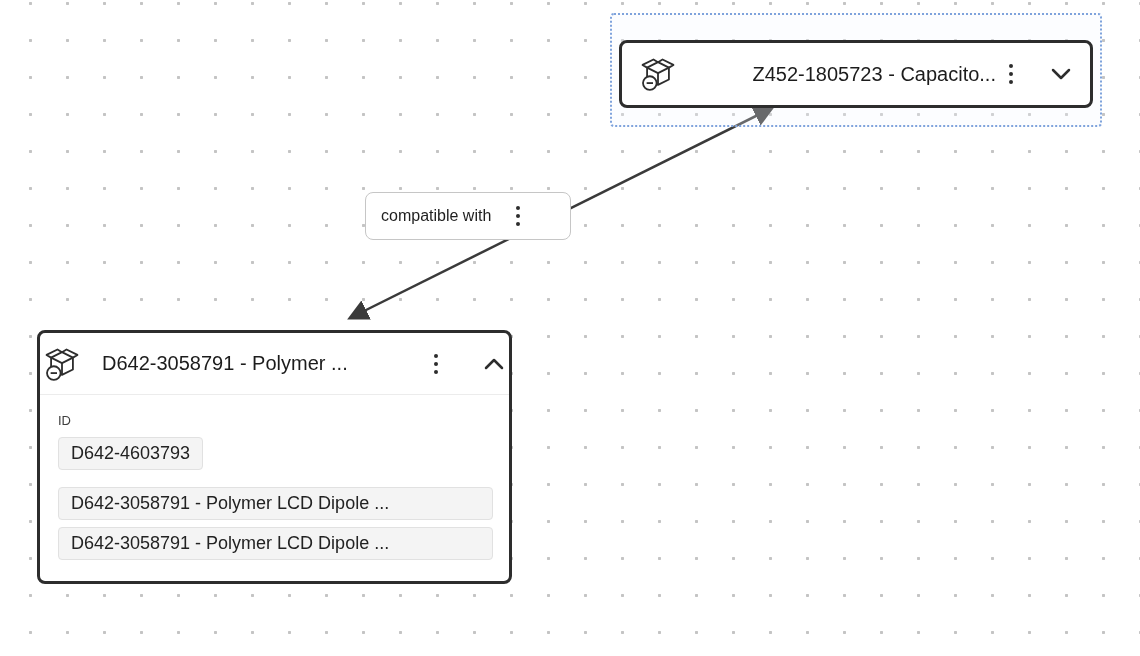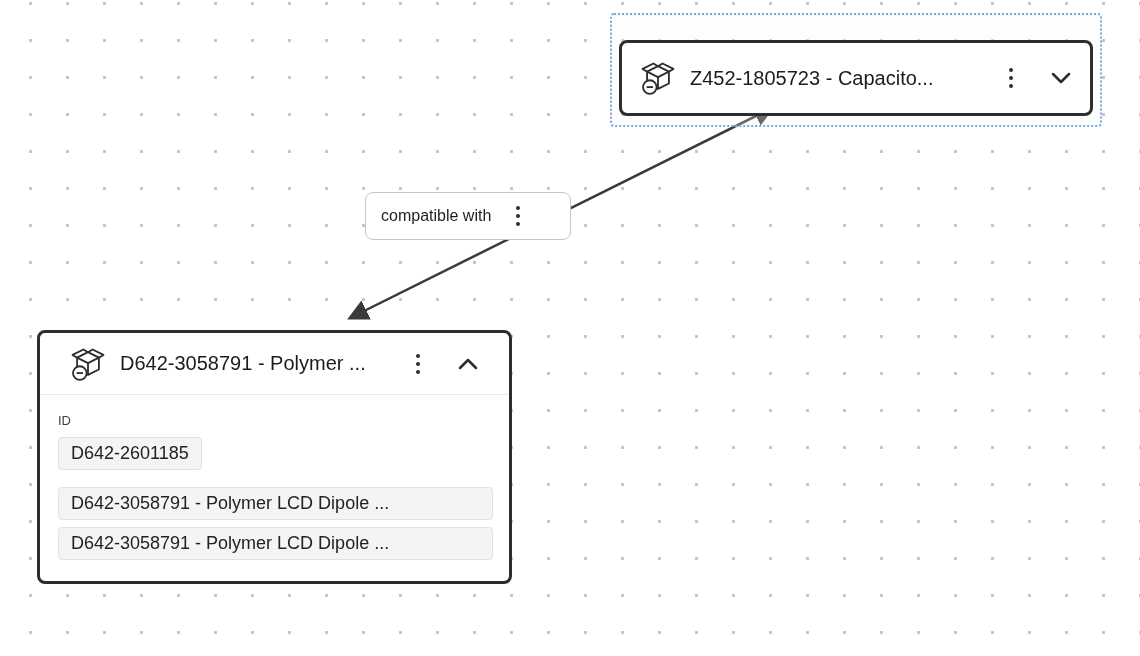--- a/index.html
+++ b/index.html
@@ -48,35 +48,36 @@
   }
 
   
   .node {
     background: #ffffff;
     border: 3px solid #2d2d2d;
     border-radius: 8px;
   }
   .node-collapsed {
     position: absolute; left: 7px; top: 25px;
-    width: 474px; height: 76px;
+    width: 474px; height: 68px;
     display: flex; align-items: center;
     padding: 0 16px;
     gap: 12px;
+    text-align: right;
   }
   .node-expanded {
     position: absolute; left: 37px; top: 330px;
     width: 475px;
     z-index: 3;
   }
   .node-header {
     display: flex; align-items: center;
     height: 62px;
-    padding: 0 28px;
-    gap: 12px;
+    padding: 0 2px;
+    gap: 20px;
     border-bottom: 1px solid #ececec;
   }
   .node-title {
     flex: 1;
     font-size: 20px;
     color: #1c1c1c;
     white-space: nowrap;
     overflow: hidden;
   }
   .pkg-icon { flex: 0 0 auto; width: 40px; height: 40px; }
@@ -172,21 +173,21 @@
         <circle cx="3" cy="12" r="2" fill="#2d2d2d"></circle>
         <circle cx="3" cy="20" r="2" fill="#2d2d2d"></circle>
       </svg>
       <svg class="chevron" width="26" height="26" viewBox="0 0 26 26">
         <polyline points="5,17 13,9 21,17" fill="none" stroke="#2d2d2d" stroke-width="2.5" stroke-linecap="round" stroke-linejoin="round"></polyline>
       </svg>
     </div>
     <div class="node-body">
       <div class="field-label">ID</div>
       <div class="chip-group">
-        <span class="chip chip-fit">D642-2601185</span>
+        <span class="chip chip-fit">D642-4603793</span>
       </div>
       <div class="field-gap"></div>
       <div class="chip chip-wide">D642-3058791 - Polymer LCD Dipole ...</div>
       <div class="chip chip-wide">D642-3058791 - Polymer LCD Dipole ...</div>
     </div>
   </div>
 
 </div>
 
 </body></html>

